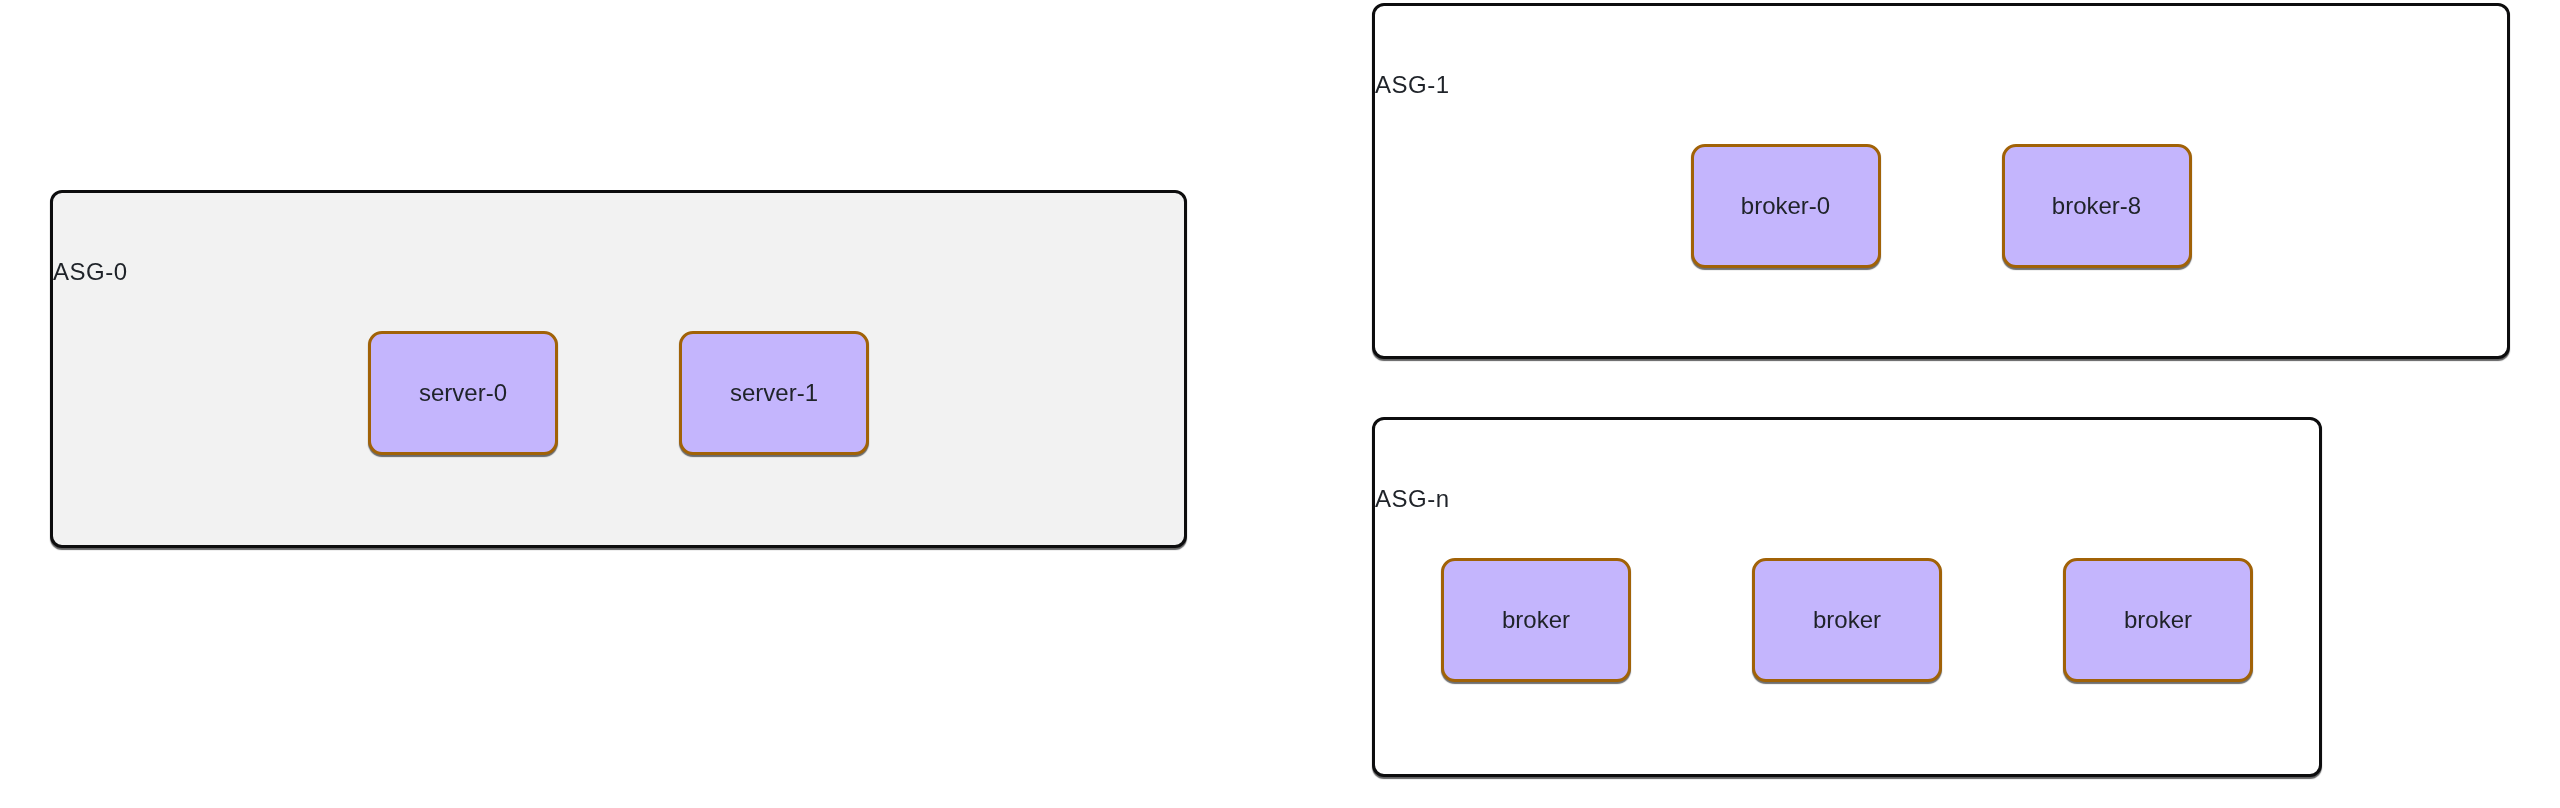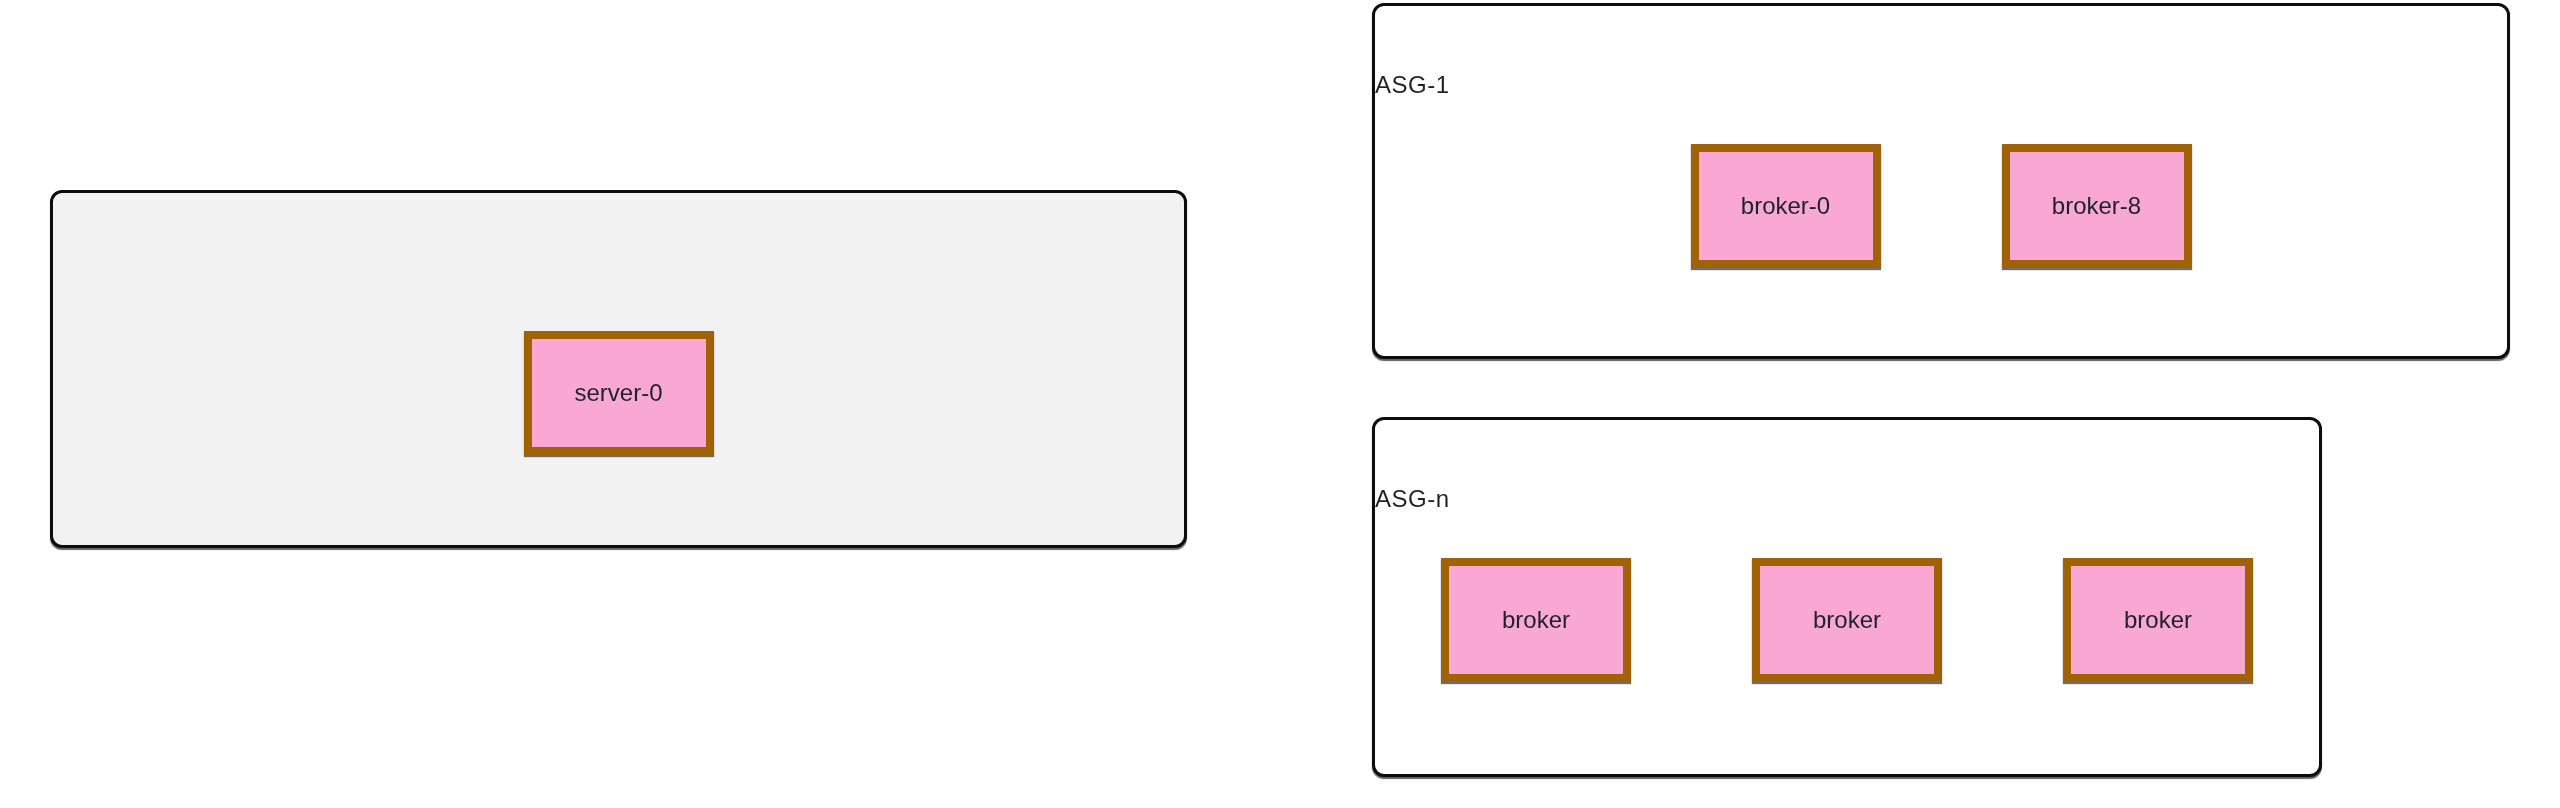--- a/index.html
+++ b/index.html
@@ -49,44 +49,48 @@
     left: 0;
     right: 0;
     display: flex;
     justify-content: center;
     gap: 121px;
   }
   .node {
     box-sizing: border-box;
     width: 190px;
     height: 124px;
-    background: #f9a8d4;
-    border: 8px solid #a16207;
-    border-radius: 0;
+    background: #c4b5fd;
+    border: 3px solid #a16207;
+    border-radius: 14px;
     box-shadow: 0 2px 1px rgba(13, 13, 14, 0.6);
     display: flex;
     align-items: center;
     justify-content: center;
   }
   .node-label {
     font-size: 24px;
     line-height: 26px;
     color: #1f2329;
     text-align: center;
   }
 </style>
 </head>
 <body>
 
 <div class="canvas">
 
   <div class="asg gray" id="asg-0">
+    <div class="asg-label">ASG-0</div>
     <div class="node-row">
       <div class="node">
         <span class="node-label">server-0</span>
+      </div>
+      <div class="node">
+        <span class="node-label">server-1</span>
       </div>
     </div>
   </div>
 
   <div class="asg white" id="asg-1">
     <div class="asg-label">ASG-1</div>
     <div class="node-row">
       <div class="node">
         <span class="node-label">broker-0</span>
       </div>

